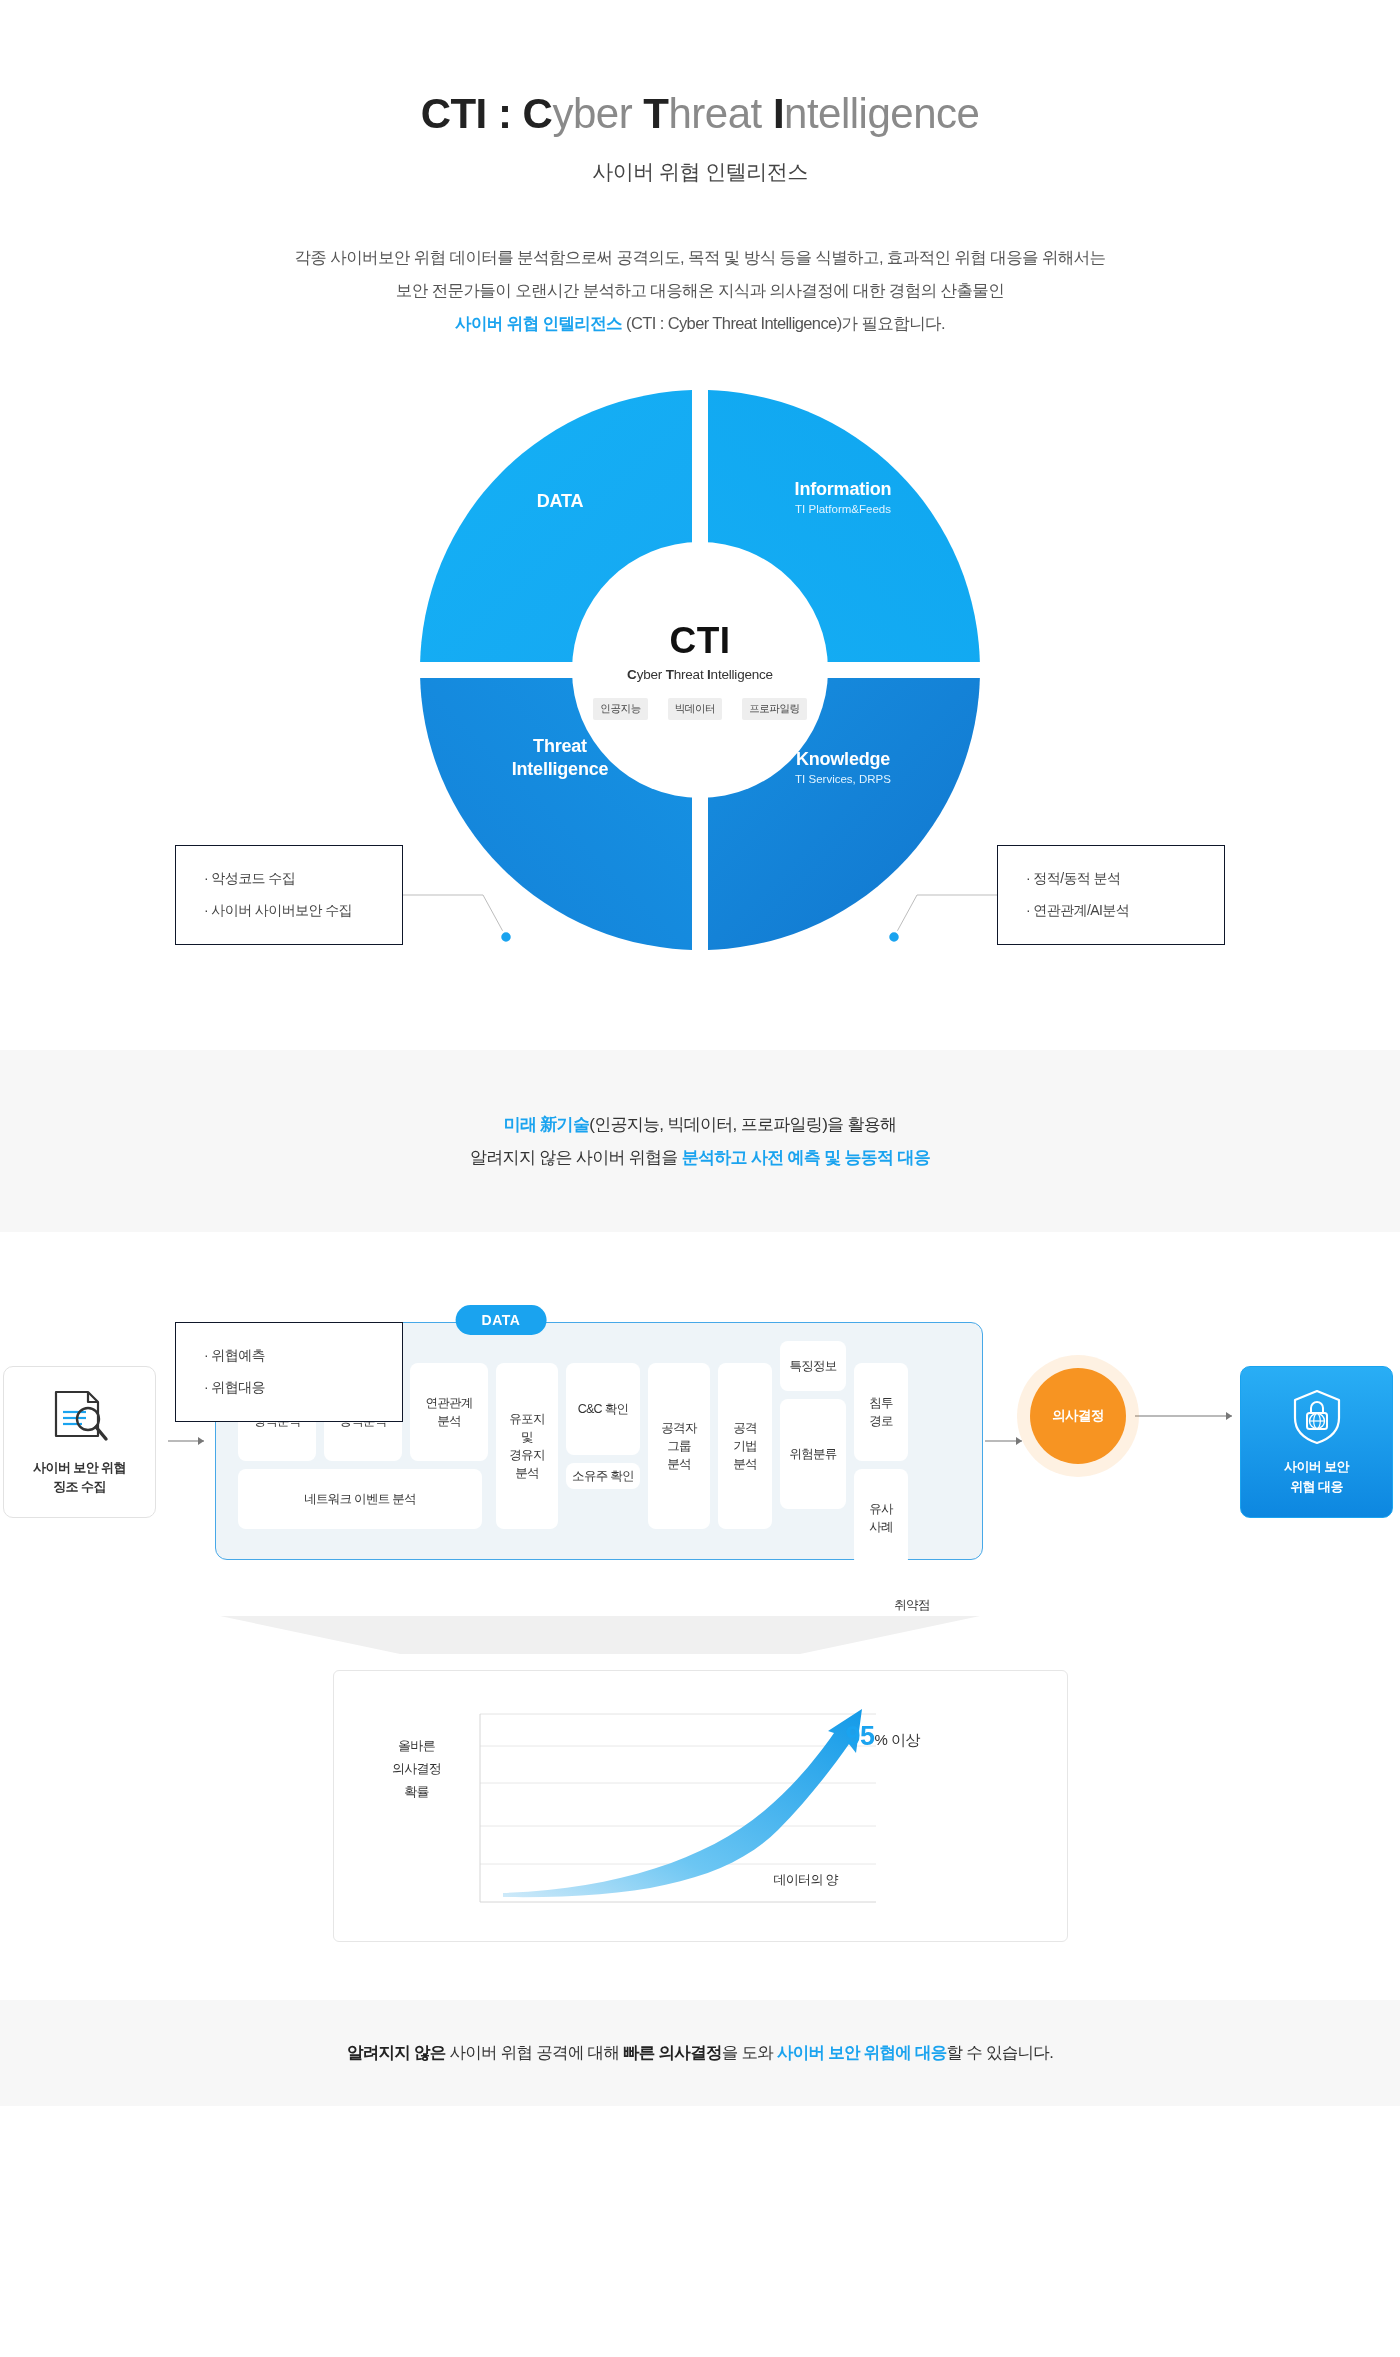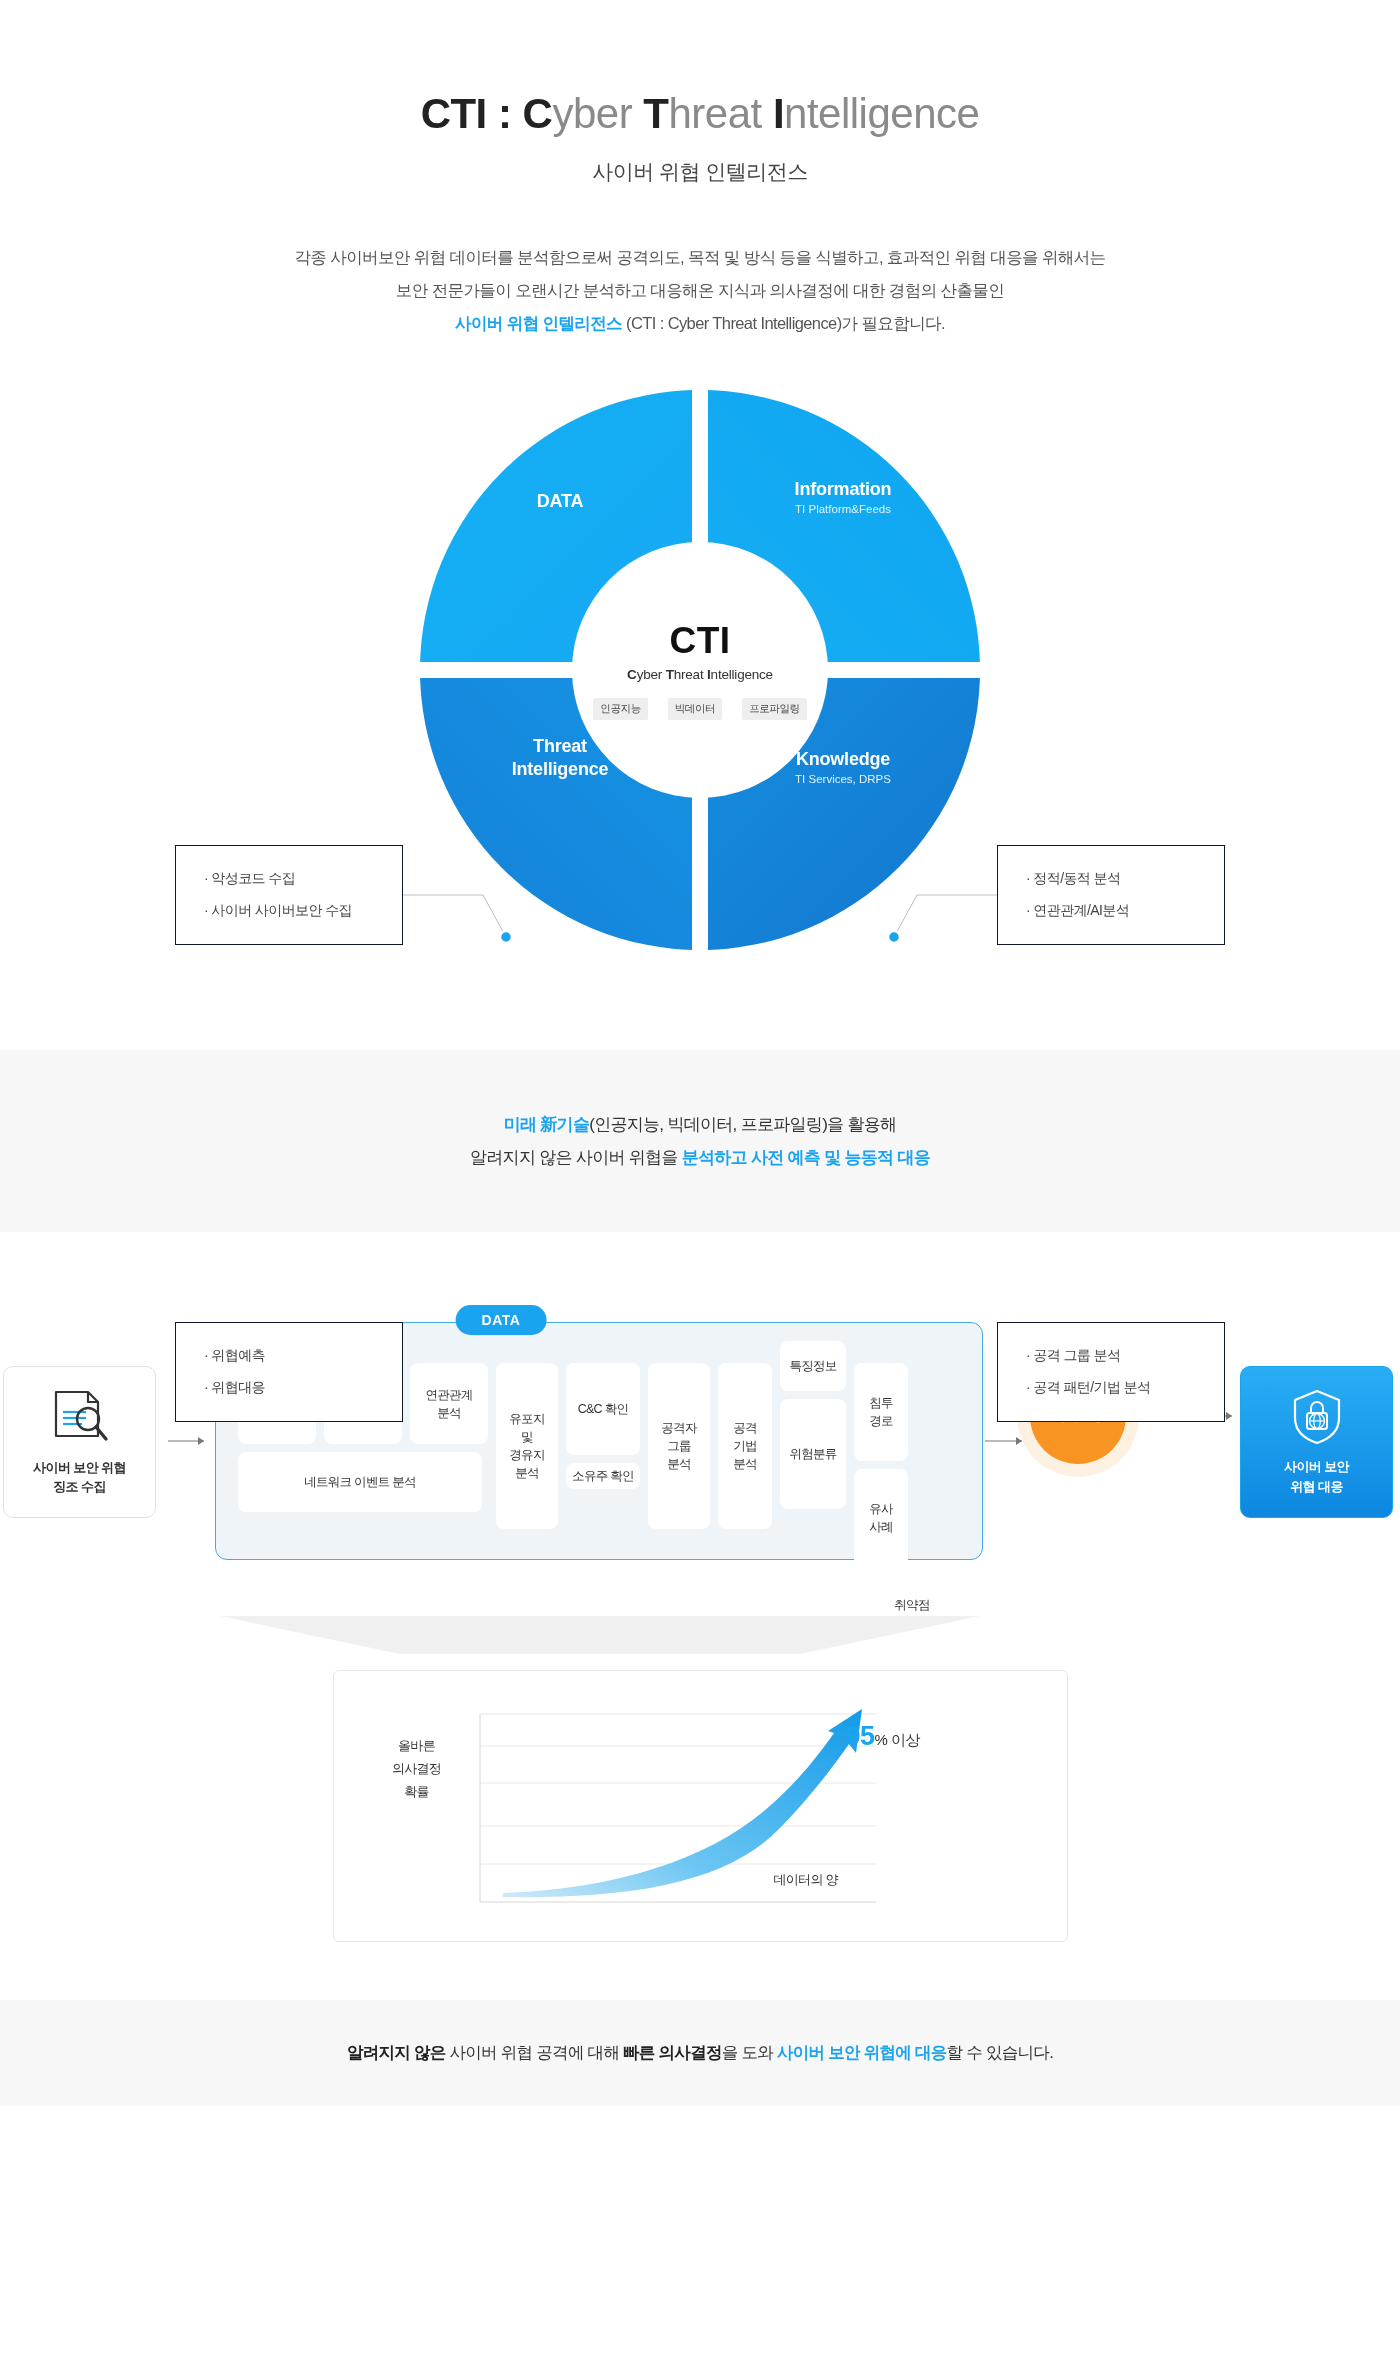--- a/index.html
+++ b/index.html
@@ -116,21 +116,21 @@
     padding:7px 26px; border-radius:16px; letter-spacing:0.5px;
   }
   .cells { position:absolute; left:22px; top:40px; display:flex; gap:8px; align-items:flex-start; }
   .cell {
     background:#fff; border-radius:8px; display:flex; align-items:center;
     justify-content:center; text-align:center; font-size:12.5px; color:#333;
     letter-spacing:-0.7px; line-height:1.45; padding:4px;
   }
   .col { display:flex; flex-direction:column; gap:8px; }
   .w78 { width:78px; } .w62 { width:62px; } .w66 { width:66px; } .w74 { width:74px; } .w54 { width:54px; }
-  .h98 { height:81px; } .h60 { height:60px; } .h166 { height:166px; }
+  .h98 { height:98px; } .h60 { height:60px; } .h166 { height:166px; }
   .h92 { height:92px; }
 
   .decision {
     position:absolute; left:1030px; top:58px; width:96px; height:96px;
     border-radius:50%; background:#f79422; color:#fff;
     display:flex; align-items:center; justify-content:center;
     font-size:13.5px; font-weight:700; letter-spacing:-0.6px;
     box-shadow:0 0 0 13px rgba(247,148,34,0.13);
   }
   .stage-resp {
@@ -250,24 +250,20 @@
       <div>· 악성코드 수집</div>
       <div>· 사이버 사이버보안 수집</div>
     </div>
     <div class="callout c-tr">
       <div>· 정적/동적 분석</div>
       <div>· 연관관계/AI분석</div>
     </div>
     <div class="callout c-bl">
       <div>· 위협예측</div>
       <div>· 위협대응</div>
-    </div>
-    <div class="callout c-br">
-      <div>· 공격 그룹 분석</div>
-      <div>· 공격 패턴/기법 분석</div>
     </div>
 
     <svg class="lines" viewBox="0 0 1400 640" style="z-index:6">
       <circle cx="506" cy="557" r="6" fill="#1aa3ef" stroke="#fff" stroke-width="2.5"></circle>
       <circle cx="894" cy="557" r="6" fill="#1aa3ef" stroke="#fff" stroke-width="2.5"></circle>
       <circle cx="506" cy="950" r="6" fill="#1aa3ef" stroke="#fff" stroke-width="2.5"></circle>
       <circle cx="894" cy="950" r="6" fill="#1aa3ef" stroke="#fff" stroke-width="2.5"></circle>
     </svg>
   </section>
 

